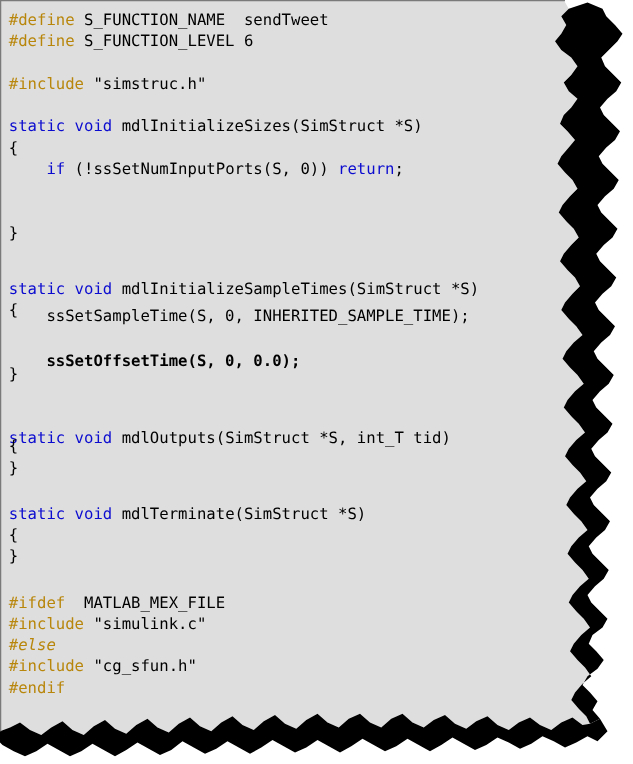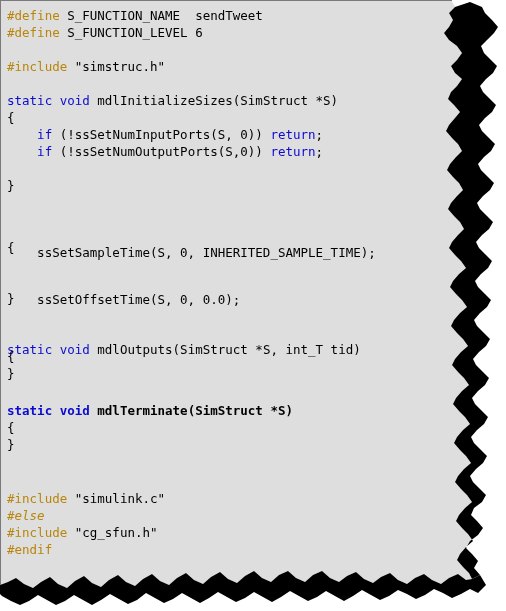--- a/index.html
+++ b/index.html
@@ -166,31 +166,32 @@
   <div class="edge-line" id="edge-top"></div>
   <div class="edge-line" id="edge-left"></div>
 
   <div id="code-layer">
       <div class="code-line" style="top: 7px;"><span class="tok tok-pre">#define</span><span class="tok tok-plain"> S_FUNCTION_NAME  sendTweet</span></div>
       <div class="code-line" style="top: 24px;"><span class="tok tok-pre">#define</span><span class="tok tok-plain"> S_FUNCTION_LEVEL 6</span></div>
       <div class="code-line" style="top: 58px;"><span class="tok tok-pre">#include</span><span class="tok tok-plain"> "simstruc.h"</span></div>
       <div class="code-line" style="top: 92px; text-align: center;"><span class="tok tok-key">static</span><span class="tok tok-plain"> </span><span class="tok tok-key">void</span><span class="tok tok-plain"> mdlInitializeSizes(SimStruct *S)</span></div>
       <div class="code-line" style="top: 109px;"><span class="tok tok-plain">{</span></div>
       <div class="code-line" style="top: 126px;"><span class="tok tok-plain">    </span><span class="tok tok-key">if</span><span class="tok tok-plain"> (!ssSetNumInputPorts(S, 0)) </span><span class="tok tok-key">return</span><span class="tok tok-plain">;</span></div>
-      <div class="code-line" style="top: 143px;"><span class="tok tok-plain">    </span><span class="tok tok-key">if</span><span class="tok tok-plain"> (!ssSetNumOutputPorts(S,0)) </span><span class="tok tok-key">return</span><span class="tok tok-plain">;</span></div>
       <div class="code-line" style="top: 177px;"><span class="tok tok-plain">}</span></div>
+      <div class="code-line" style="top: 222px;"><span class="tok tok-key">static</span><span class="tok tok-plain"> </span><span class="tok tok-key">void</span><span class="tok tok-plain"> mdlInitializeSampleTimes(SimStruct *S)</span></div>
       <div class="code-line" style="top: 239px;"><span class="tok tok-plain">{</span></div>
       <div class="code-line" style="top: 244px;"><span class="tok tok-plain">    ssSetSampleTime(S, 0, INHERITED_SAMPLE_TIME);</span></div>
-      <div class="code-line" style="top: 291px;"><span class="tok tok-plain">    ssSetOffsetTime(S, 0, 0.0);</span></div>
+      <div class="code-line" style="top: 280px; font-weight: bold;"><span class="tok tok-plain">    ssSetOffsetTime(S, 0, 0.0);</span></div>
       <div class="code-line" style="top: 290px;"><span class="tok tok-plain">}</span></div>
       <div class="code-line" style="top: 341px;"><span class="tok tok-key">static</span><span class="tok tok-plain"> </span><span class="tok tok-key">void</span><span class="tok tok-plain"> mdlOutputs(SimStruct *S, int_T tid)</span></div>
       <div class="code-line" style="top: 348px;"><span class="tok tok-plain">{</span></div>
       <div class="code-line" style="top: 365px;"><span class="tok tok-plain">}</span></div>
-      <div class="code-line" style="top: 402px; font-weight: bold;"><span class="tok tok-key">static</span><span class="tok tok-plain"> </span><span class="tok tok-key">void</span><span class="tok tok-plain"> mdlTerminate(SimStruct *S)</span></div>
+      <div class="code-line" style="top: 402px;"><span class="tok tok-key">static</span><span class="tok tok-plain"> </span><span class="tok tok-key">void</span><span class="tok tok-plain"> mdlTerminate(SimStruct *S)</span></div>
       <div class="code-line" style="top: 419px;"><span class="tok tok-plain">{</span></div>
       <div class="code-line" style="top: 436px;"><span class="tok tok-plain">}</span></div>
+      <div class="code-line" style="top: 473px;"><span class="tok tok-pre">#ifdef</span><span class="tok tok-plain">  MATLAB_MEX_FILE</span></div>
       <div class="code-line" style="top: 490px;"><span class="tok tok-pre">#include</span><span class="tok tok-plain"> "simulink.c"</span></div>
       <div class="code-line" style="top: 507px; font-style: italic;"><span class="tok tok-pre">#else</span></div>
       <div class="code-line" style="top: 524px;"><span class="tok tok-pre">#include</span><span class="tok tok-plain"> "cg_sfun.h"</span></div>
       <div class="code-line" style="top: 541px;"><span class="tok tok-pre">#endif</span></div>
     </div>
 
 </div>
 
 </body></html>

